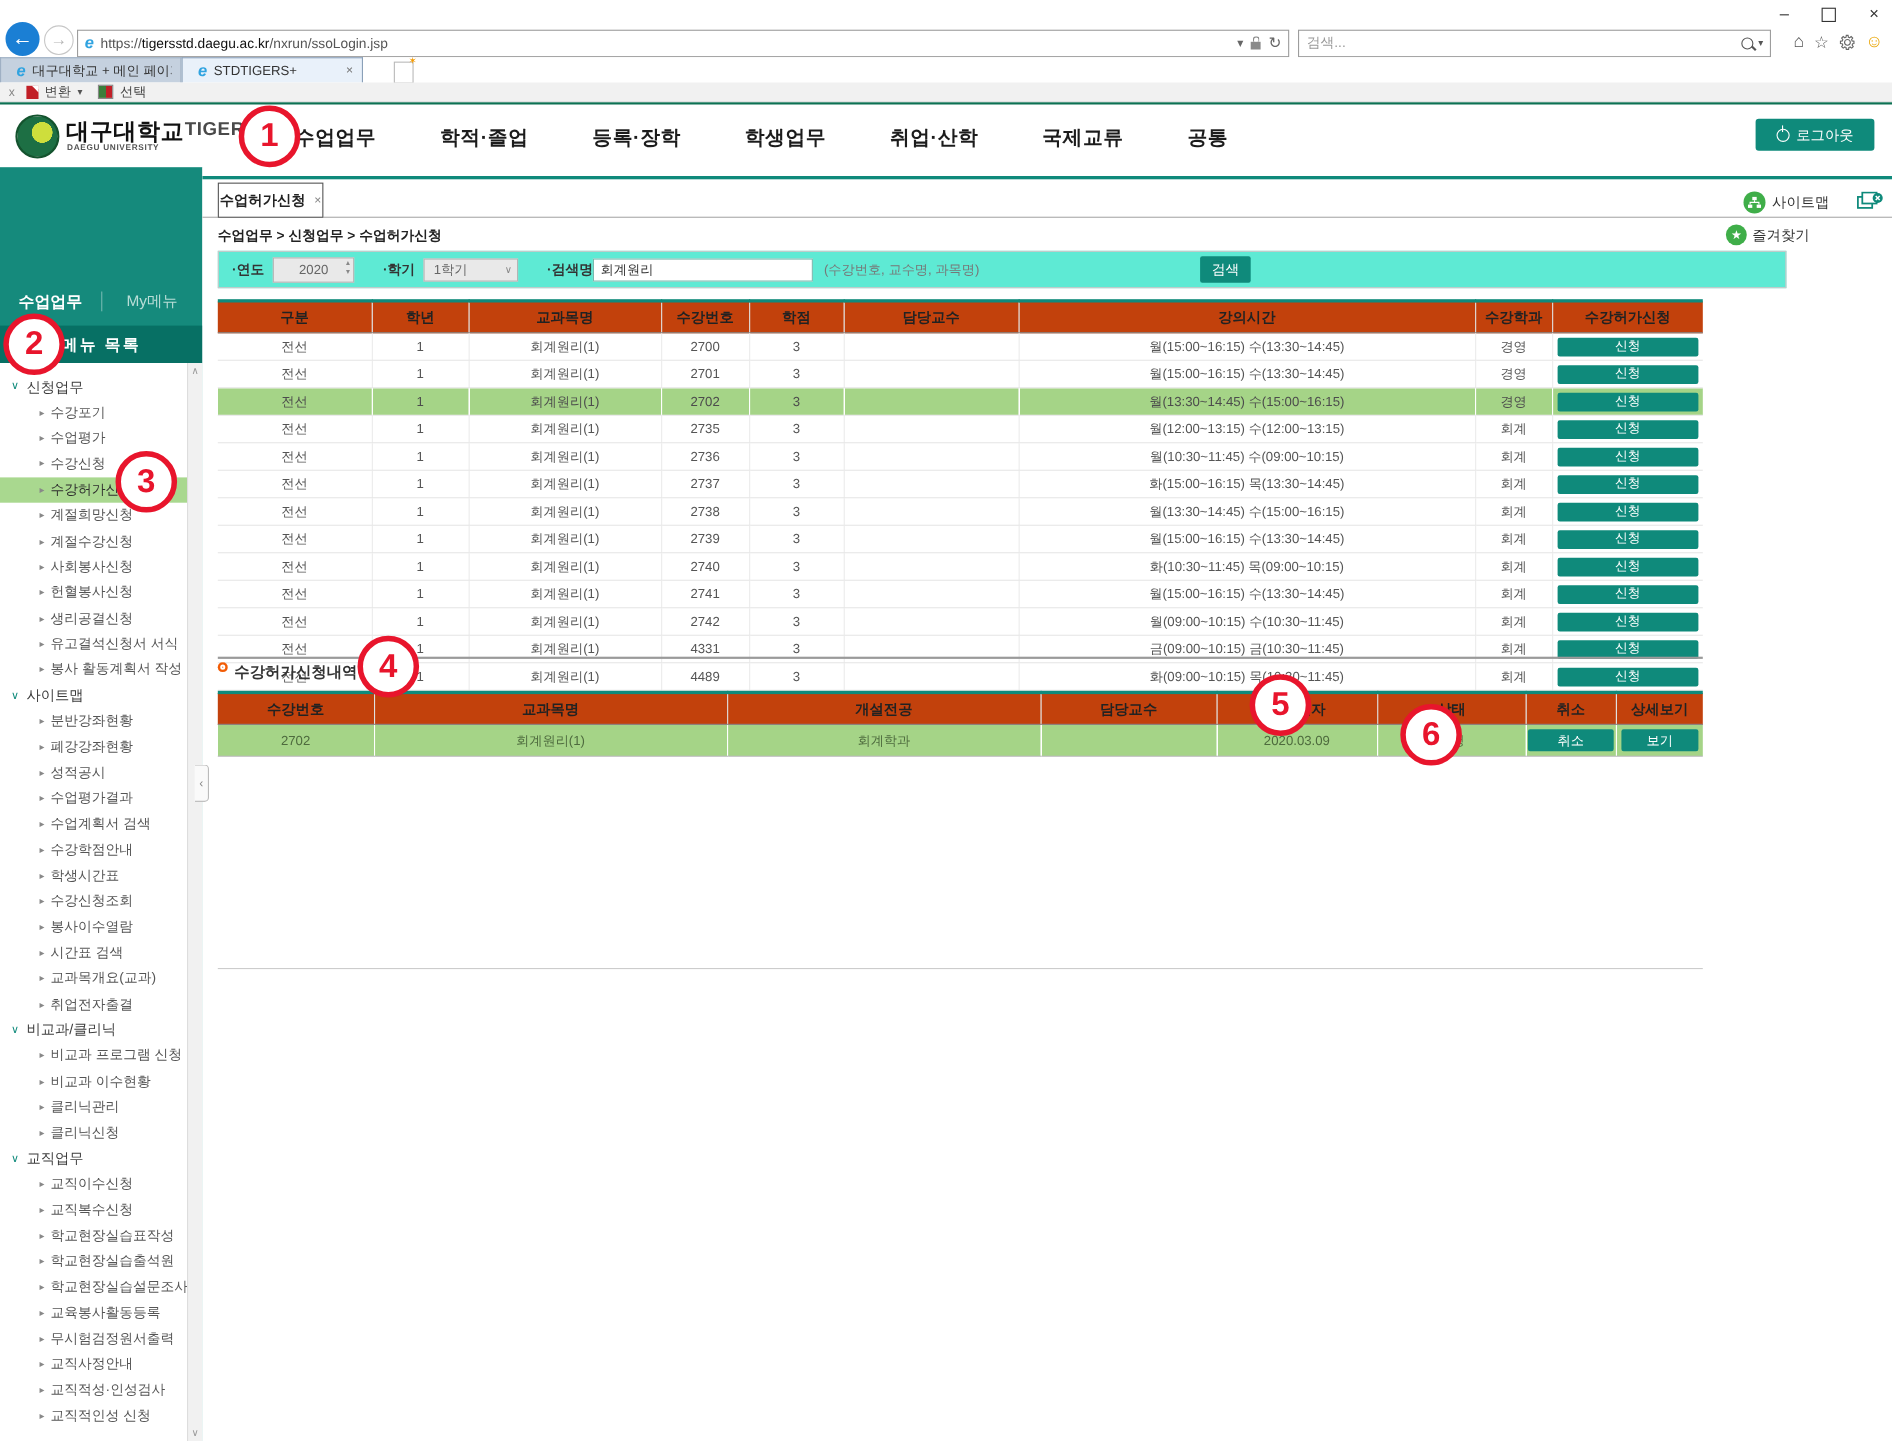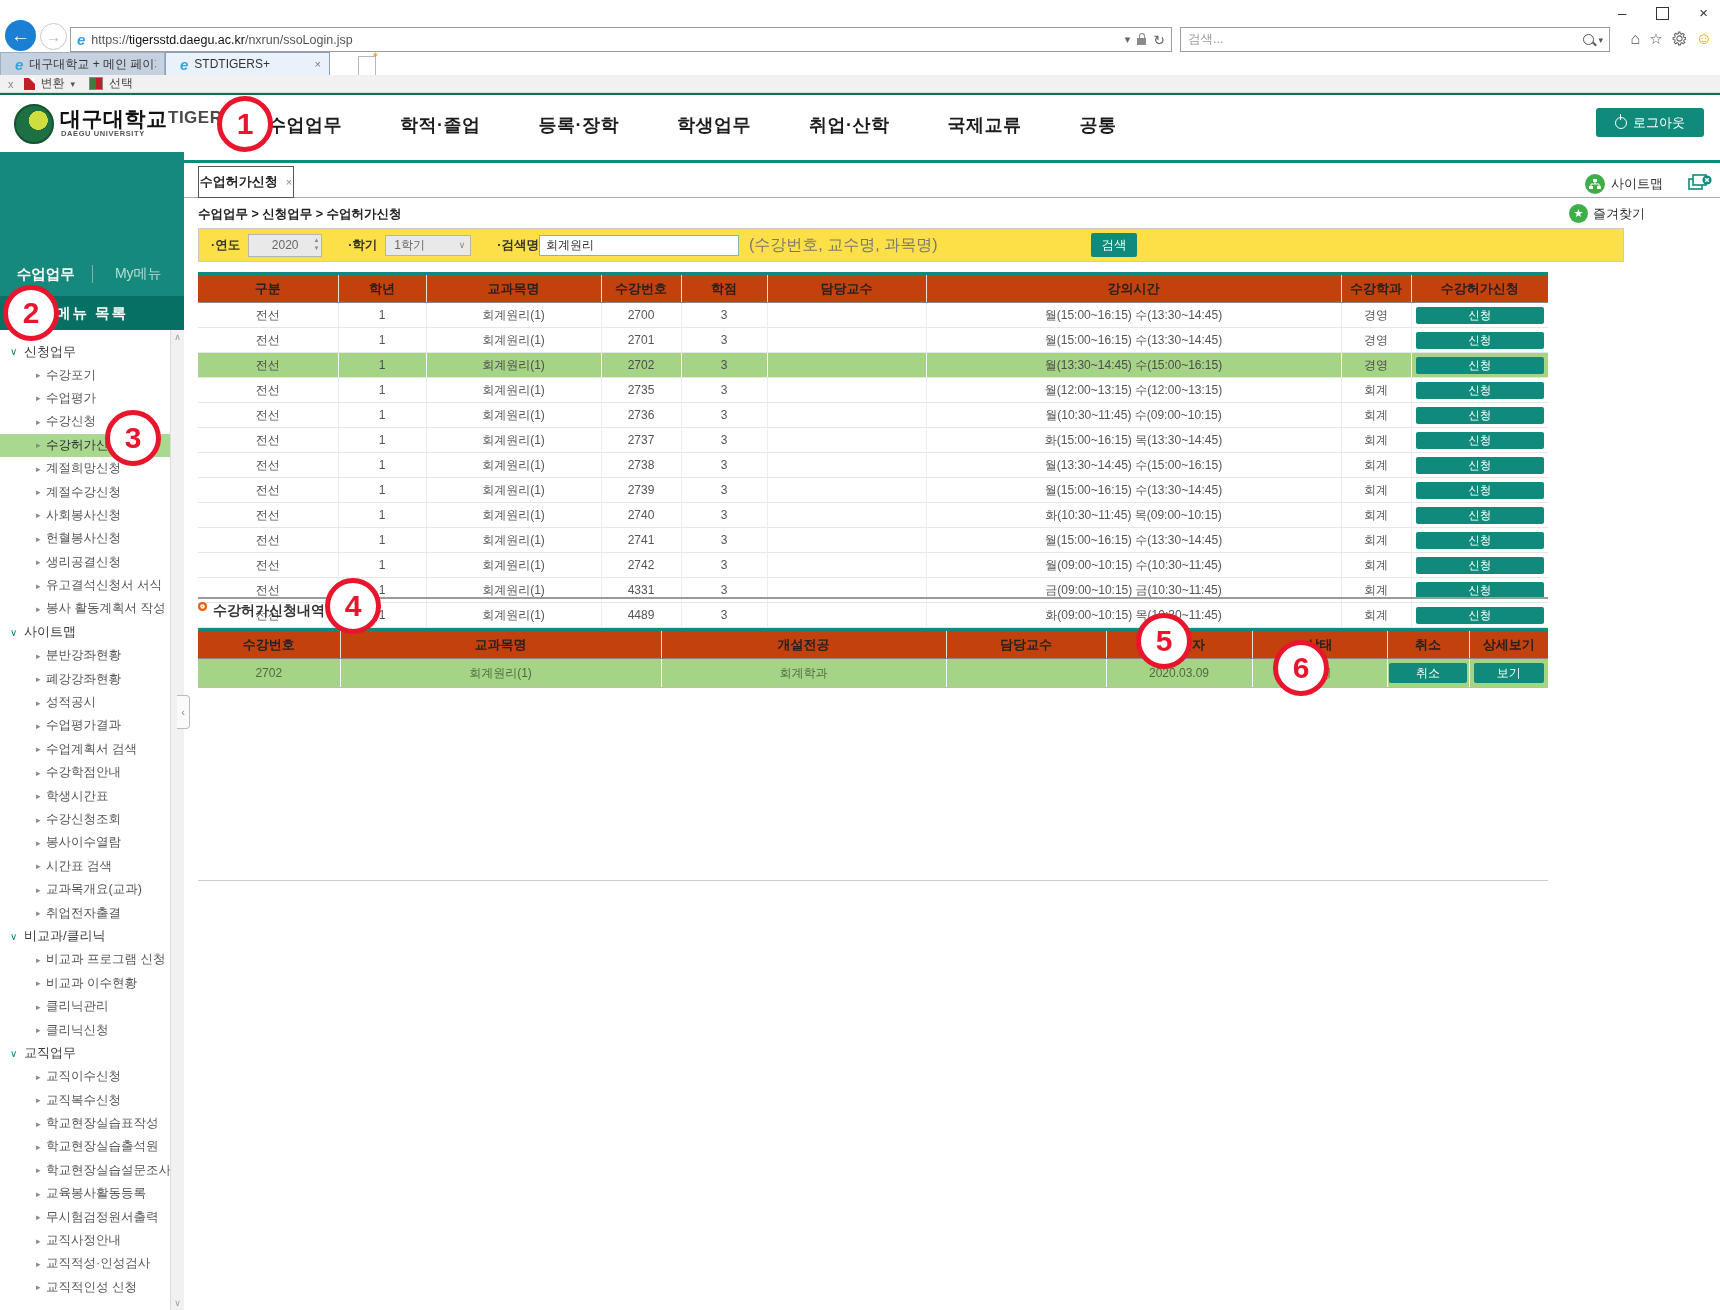--- a/index.html
+++ b/index.html
@@ -94,28 +94,28 @@
   .ct-tab{position:absolute;left:14px;top:14px;width:96px;height:32px;border:1px solid #555;background:#fff;display:flex;align-items:center;justify-content:center;gap:8px;font-size:13px;font-weight:bold;color:#222;box-sizing:border-box;z-index:2;}
   .ct-tab .x{color:#888;font-weight:normal;font-size:11px;}
   .tabline{position:absolute;left:0;right:0;top:45px;height:1px;background:#aaa;}
   .sitemap{position:absolute;right:57px;top:22px;display:flex;align-items:center;gap:6px;font-size:13px;color:#333;}
   .smcircle{width:20px;height:20px;border-radius:50%;background:#3fae49;display:flex;align-items:center;justify-content:center;}
   .closeall{position:absolute;right:8px;top:22px;width:24px;height:18px;}
   .breadcrumb{position:absolute;left:14px;top:54px;font-size:12.5px;font-weight:bold;color:#222;}
   .favorite{position:absolute;right:75px;top:52px;display:flex;align-items:center;gap:5px;font-size:13px;color:#333;}
   .favcircle{width:19px;height:19px;border-radius:50%;background:#3fae49;color:#fff;font-size:11px;display:flex;align-items:center;justify-content:center;}
 
-  .filterpanel{position:absolute;left:14px;top:76px;width:1426px;height:34px;background:#fde047;border:1px solid #c9c9c9;box-sizing:border-box;display:flex;align-items:center;}
+  .filterpanel{position:absolute;left:14px;top:76px;width:1426px;height:34px;background:#5eead4;border:1px solid #c9c9c9;box-sizing:border-box;display:flex;align-items:center;}
   .flabel{font-size:12.5px;font-weight:bold;color:#333;white-space:nowrap;}
   .yearbox{width:72px;height:21px;background:#e9e9e9;border:1px solid #b5b5b5;margin-left:8px;display:flex;align-items:center;justify-content:center;position:relative;font-size:12px;color:#666;}
   .spin{position:absolute;right:3px;top:1px;display:flex;flex-direction:column;line-height:8px;font-size:7px;color:#888;}
   .termbox{width:86px;height:21px;background:#e9e9e9;border:1px solid #b5b5b5;margin-left:8px;display:flex;align-items:center;position:relative;font-size:12px;color:#666;padding-left:8px;box-sizing:border-box;}
   .selcaret{position:absolute;right:5px;top:4px;font-size:9px;color:#888;}
   .searchname{width:200px;height:21px;border:1px solid #79b9ae;margin-left:0;font-size:12px;color:#333;padding:0 6px;box-sizing:border-box;background:#fff;font-family:inherit;}
-  .fhint{font-size:16px;color:#777;margin-left:10px;white-space:nowrap;text-align:right;}
+  .fhint{font-size:12px;color:#777;margin-left:10px;white-space:nowrap;text-align:right;}
   .searchbtn{position:absolute;left:892px;top:4px;width:46px;height:24px;background:#0f8a7b;color:#fff;border:none;border-radius:2px;font-size:12.5px;cursor:pointer;}
 
   table.grid{border-collapse:collapse;table-layout:fixed;width:1350px;}
   .t1wrap{position:absolute;left:14px;top:120px;}
   .t2wrap{position:absolute;left:14px;top:476px;}
   table.grid{border-top:3px solid #0f8a7b;}
   table.grid th{height:25px;font-size:13px;font-weight:bold;color:#222;border-bottom:1px solid #888;border-left:1px solid #e0e0e0;border-right:1px solid #e0e0e0;background:#c2410c;}
   table.grid td{height:22px;font-size:12px;color:#555;text-align:center;border-bottom:1px solid #e6e6e6;border-left:1px solid #ececec;border-right:1px solid #ececec;white-space:nowrap;overflow:hidden;}
   table.grid th:first-child,table.grid td:first-child{border-left:none;}
   table.grid th:last-child,table.grid td:last-child{border-right:none;}

